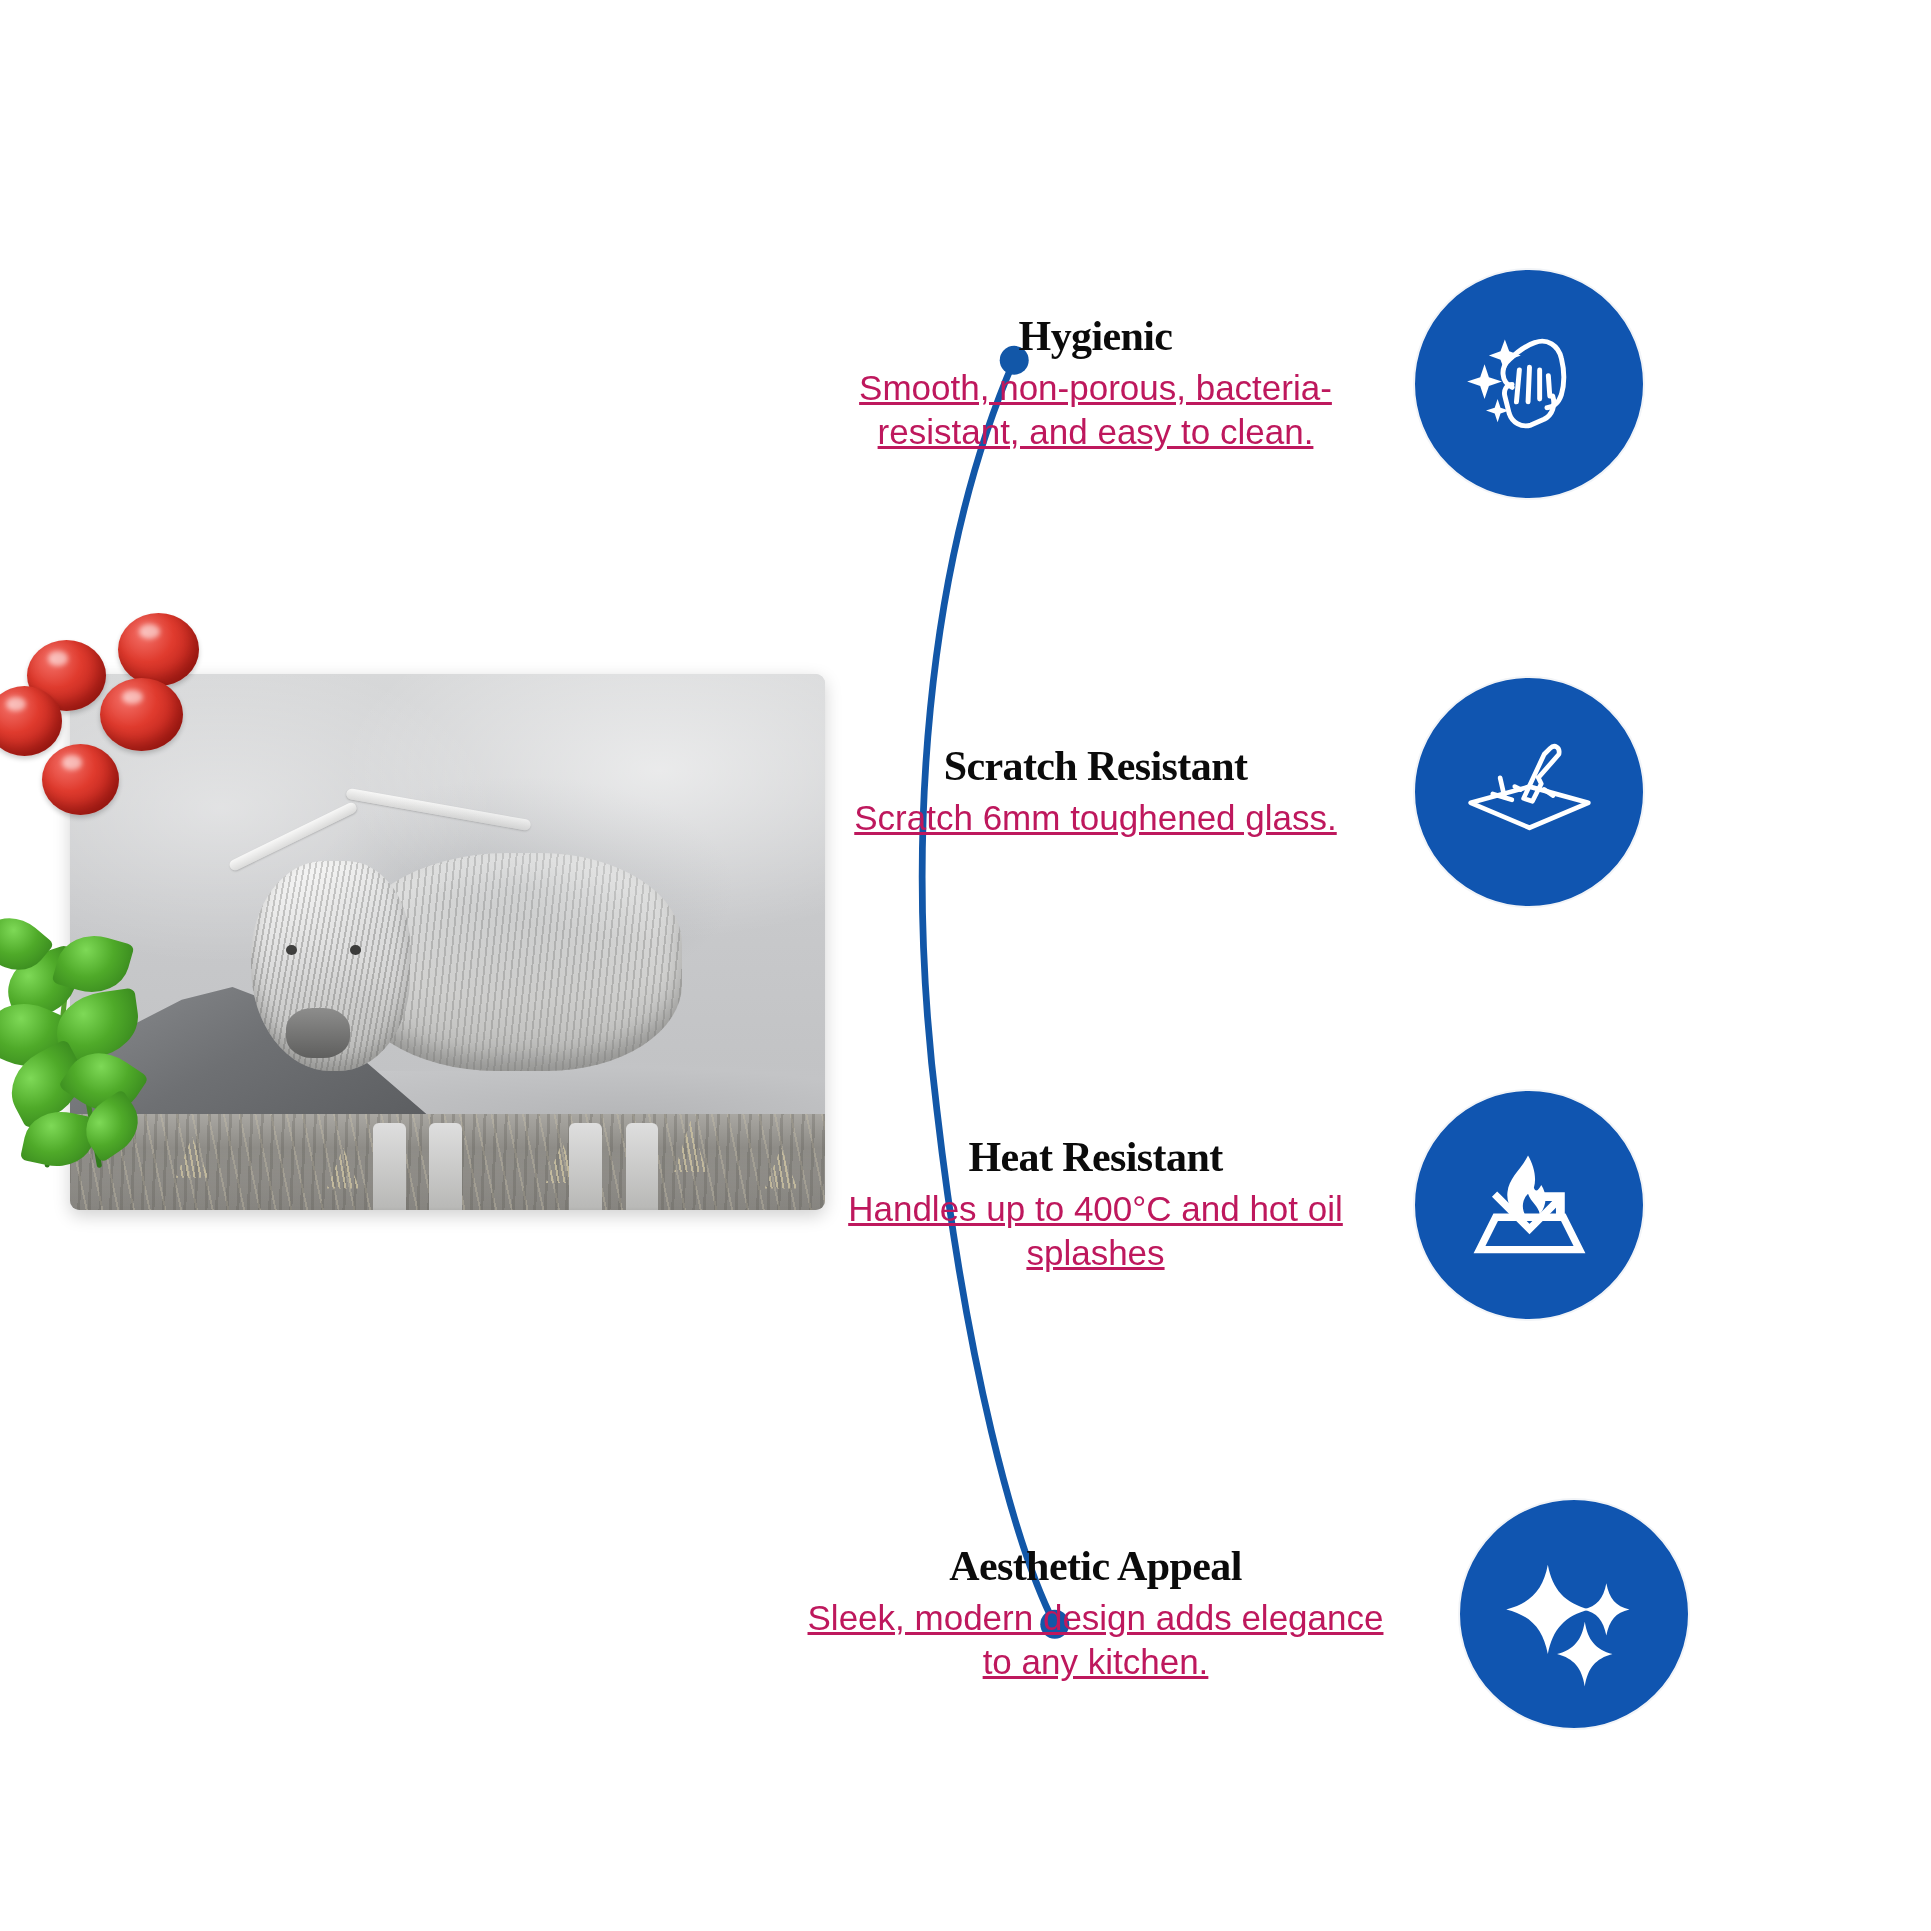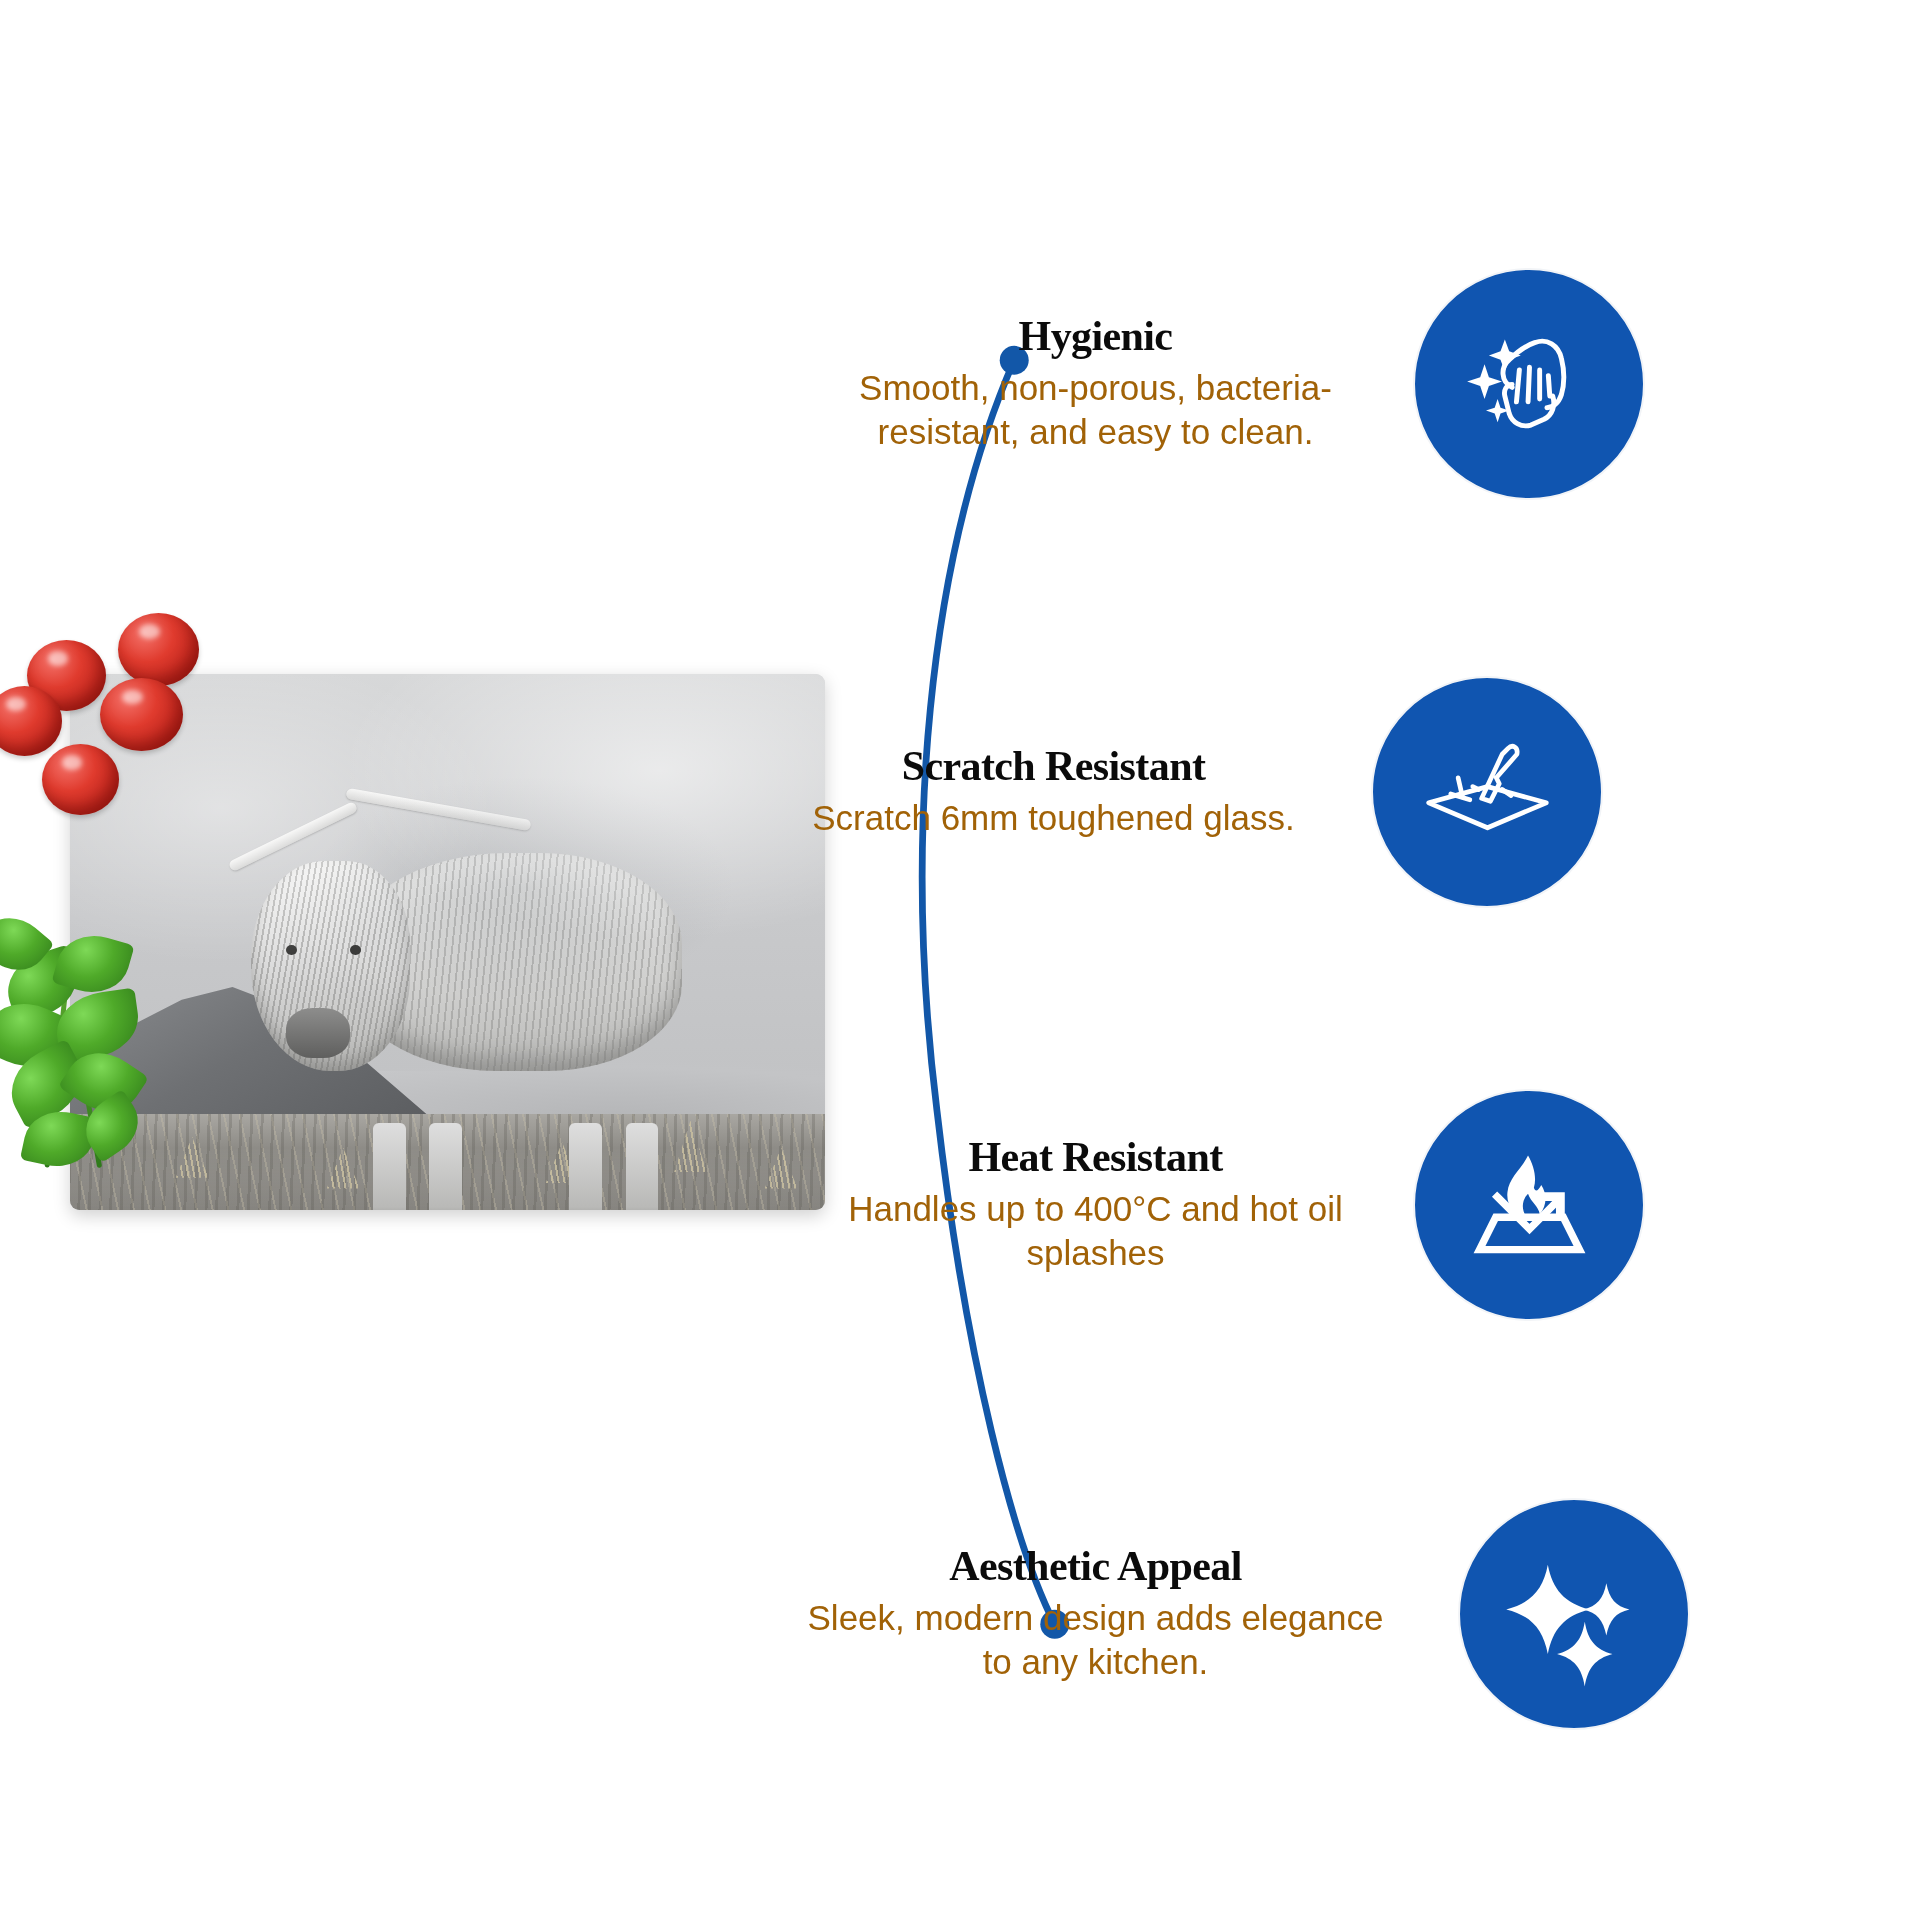--- a/index.html
+++ b/index.html
@@ -88,30 +88,30 @@
        background:linear-gradient(180deg,#59a52d,#2f7a1a);}
 
   
   #connector{position:absolute;left:908px;top:338px;width:309px;height:1352px;}
 
   
   .feature{position:absolute;display:flex;align-items:center;width:966px;}
   .feature-text{width:589px;text-align:center;padding-right:23px;}
   .feature-title{font-size:42px;font-weight:bold;color:#0b0b0b;
        letter-spacing:-0.6px;line-height:1.05;margin:0 0 7.7px 0;white-space:nowrap;font-family:Liberation Serif, serif;}
-  .feature-desc{font-size:35px;color:#a16207;line-height:1.25;margin:0;
-       font-weight:400;}
+  .feature-desc{font-size:35px;color:#be185d;line-height:1.25;margin:0;
+       font-weight:400;text-decoration:underline;}
   .icon-wrap{width:290px;display:flex;justify-content:flex-start;}
   .icon-circle{width:232px;height:232px;border-radius:50%;
        background:#1055b0;display:flex;align-items:center;justify-content:center;
        border:2.9px solid #f2f4f7;box-sizing:border-box;}
   .icon-circle svg{display:block;}
 
   #feat-0{left:801px;top:268px;}
-  #feat-1{left:759px;top:676px;}
+  #feat-1{left:801px;top:676px;}
   #feat-2{left:801px;top:1089px;}
   #feat-3{left:801px;top:1498px;gap:45px;}
 </style>
 </head>
 <body>
 
 <div id="header">
 </div>
 
 <div id="product">

